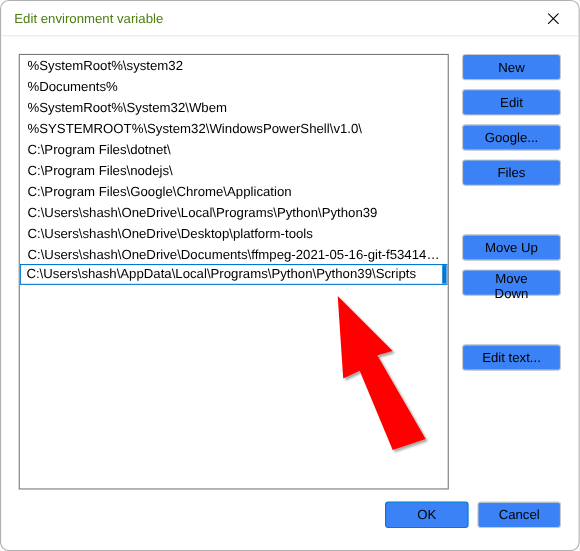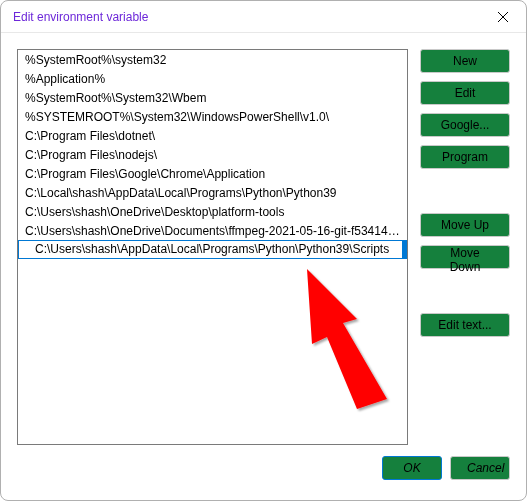--- a/index.html
+++ b/index.html
@@ -19,21 +19,21 @@
   .titlebar {
     display: flex;
     align-items: center;
     justify-content: space-between;
     height: 32px;
     padding: 0 0 0 12px;
     border-bottom: 1px solid #e8e8e8;
   }
   .titlebar .title {
     font-size: 12px;
-    color: #6d28d9;
+    color: #4d7c0f;
   }
   .titlebar .close {
     width: 46px;
     height: 32px;
     display: flex;
     align-items: center;
     justify-content: center;
     font-size: 14px;
     color: #000;
     cursor: default;
@@ -60,21 +60,21 @@
     white-space: nowrap;
     overflow: hidden;
     text-overflow: ellipsis;
     font-size: 12px;
     color: #000;
     border: 1px solid transparent;
   }
   .listrow.editing {
     background: #fff;
     border: 1px solid #0078d4;
-    padding: 0 0 0 16px;
+    padding: 0 0 0 5px;
     display: flex;
     align-items: flex-end;
   }
   .listrow.editing .editinput {
     flex: 1;
     border: none;
     outline: none;
     font-family: inherit;
     font-size: 12px;
     padding: 0;
@@ -89,39 +89,39 @@
   }
   .sidebuttons {
     width: 90px;
     display: flex;
     flex-direction: column;
   }
   .btn {
     height: 24px;
     border: 1px solid #c9c9c9;
     border-radius: 3px;
-    background: #15803d;
+    background: #3b82f6;
     font-family: inherit;
     font-size: 12px;
     color: #000;
     cursor: default;
     margin-bottom: 8px;
     padding: 0 16px;
   }
   .btn.spacer-top { margin-top: 36px; }
   .footer {
     height: 44px;
     display: flex;
     align-items: flex-start;
     justify-content: flex-end;
     padding: 0 16px 0 0;
     gap: 8px;
     margin-top: 6px;
   }
-  .footer .btn { width: 60px; margin-bottom: 0; font-style: italic; }
+  .footer .btn { width: 76px; margin-bottom: 0; }
   .btn.primary {
     border: 1px solid #0078d4;
   }
   
   .arrow-wrap {
     position: absolute;
     left: 286px;
     top: 236px;
     pointer-events: none;
   }
@@ -136,40 +136,40 @@
       <line x1="0" y1="0" x2="10" y2="10" stroke="#000" stroke-width="1"></line>
       <line x1="10" y1="0" x2="0" y2="10" stroke="#000" stroke-width="1"></line>
     </svg>
   </div>
 </div>
 
 <div class="content">
 
   <div class="listbox">
     <div class="listrow">%SystemRoot%\system32</div>
-    <div class="listrow">%Application%</div>
+    <div class="listrow">%Documents%</div>
     <div class="listrow">%SystemRoot%\System32\Wbem</div>
     <div class="listrow">%SYSTEMROOT%\System32\WindowsPowerShell\v1.0\</div>
     <div class="listrow">C:\Program Files\dotnet\</div>
     <div class="listrow">C:\Program Files\nodejs\</div>
     <div class="listrow">C:\Program Files\Google\Chrome\Application</div>
-    <div class="listrow">C:\Local\shash\AppData\Local\Programs\Python\Python39</div>
+    <div class="listrow">C:\Users\shash\OneDrive\Local\Programs\Python\Python39</div>
     <div class="listrow">C:\Users\shash\OneDrive\Desktop\platform-tools</div>
     <div class="listrow">C:\Users\shash\OneDrive\Documents\ffmpeg-2021-05-16-git-f53414a...</div>
     <div class="listrow editing">
       <input class="editinput" value="C:\Users\shash\AppData\Local\Programs\Python\Python39\Scripts" style="">
       <span class="selmark"></span>
     </div>
   </div>
 
   <div class="sidebuttons">
     <button class="btn">New</button>
     <button class="btn">Edit</button>
     <button class="btn">Google...</button>
-    <button class="btn">Program</button>
+    <button class="btn">Files</button>
     <button class="btn spacer-top">Move Up</button>
     <button class="btn">Move Down</button>
     <button class="btn spacer-top">Edit text...</button>
   </div>
 
   <div class="arrow-wrap">
     <svg width="120" height="150" viewBox="0 0 120 150">
       <defs>
         <filter id="ds" x="-20%" y="-20%" width="140%" height="140%">
           <feDropShadow dx="2" dy="2" stdDeviation="1.2" flood-color="#000" flood-opacity="0.35"></feDropShadow>

